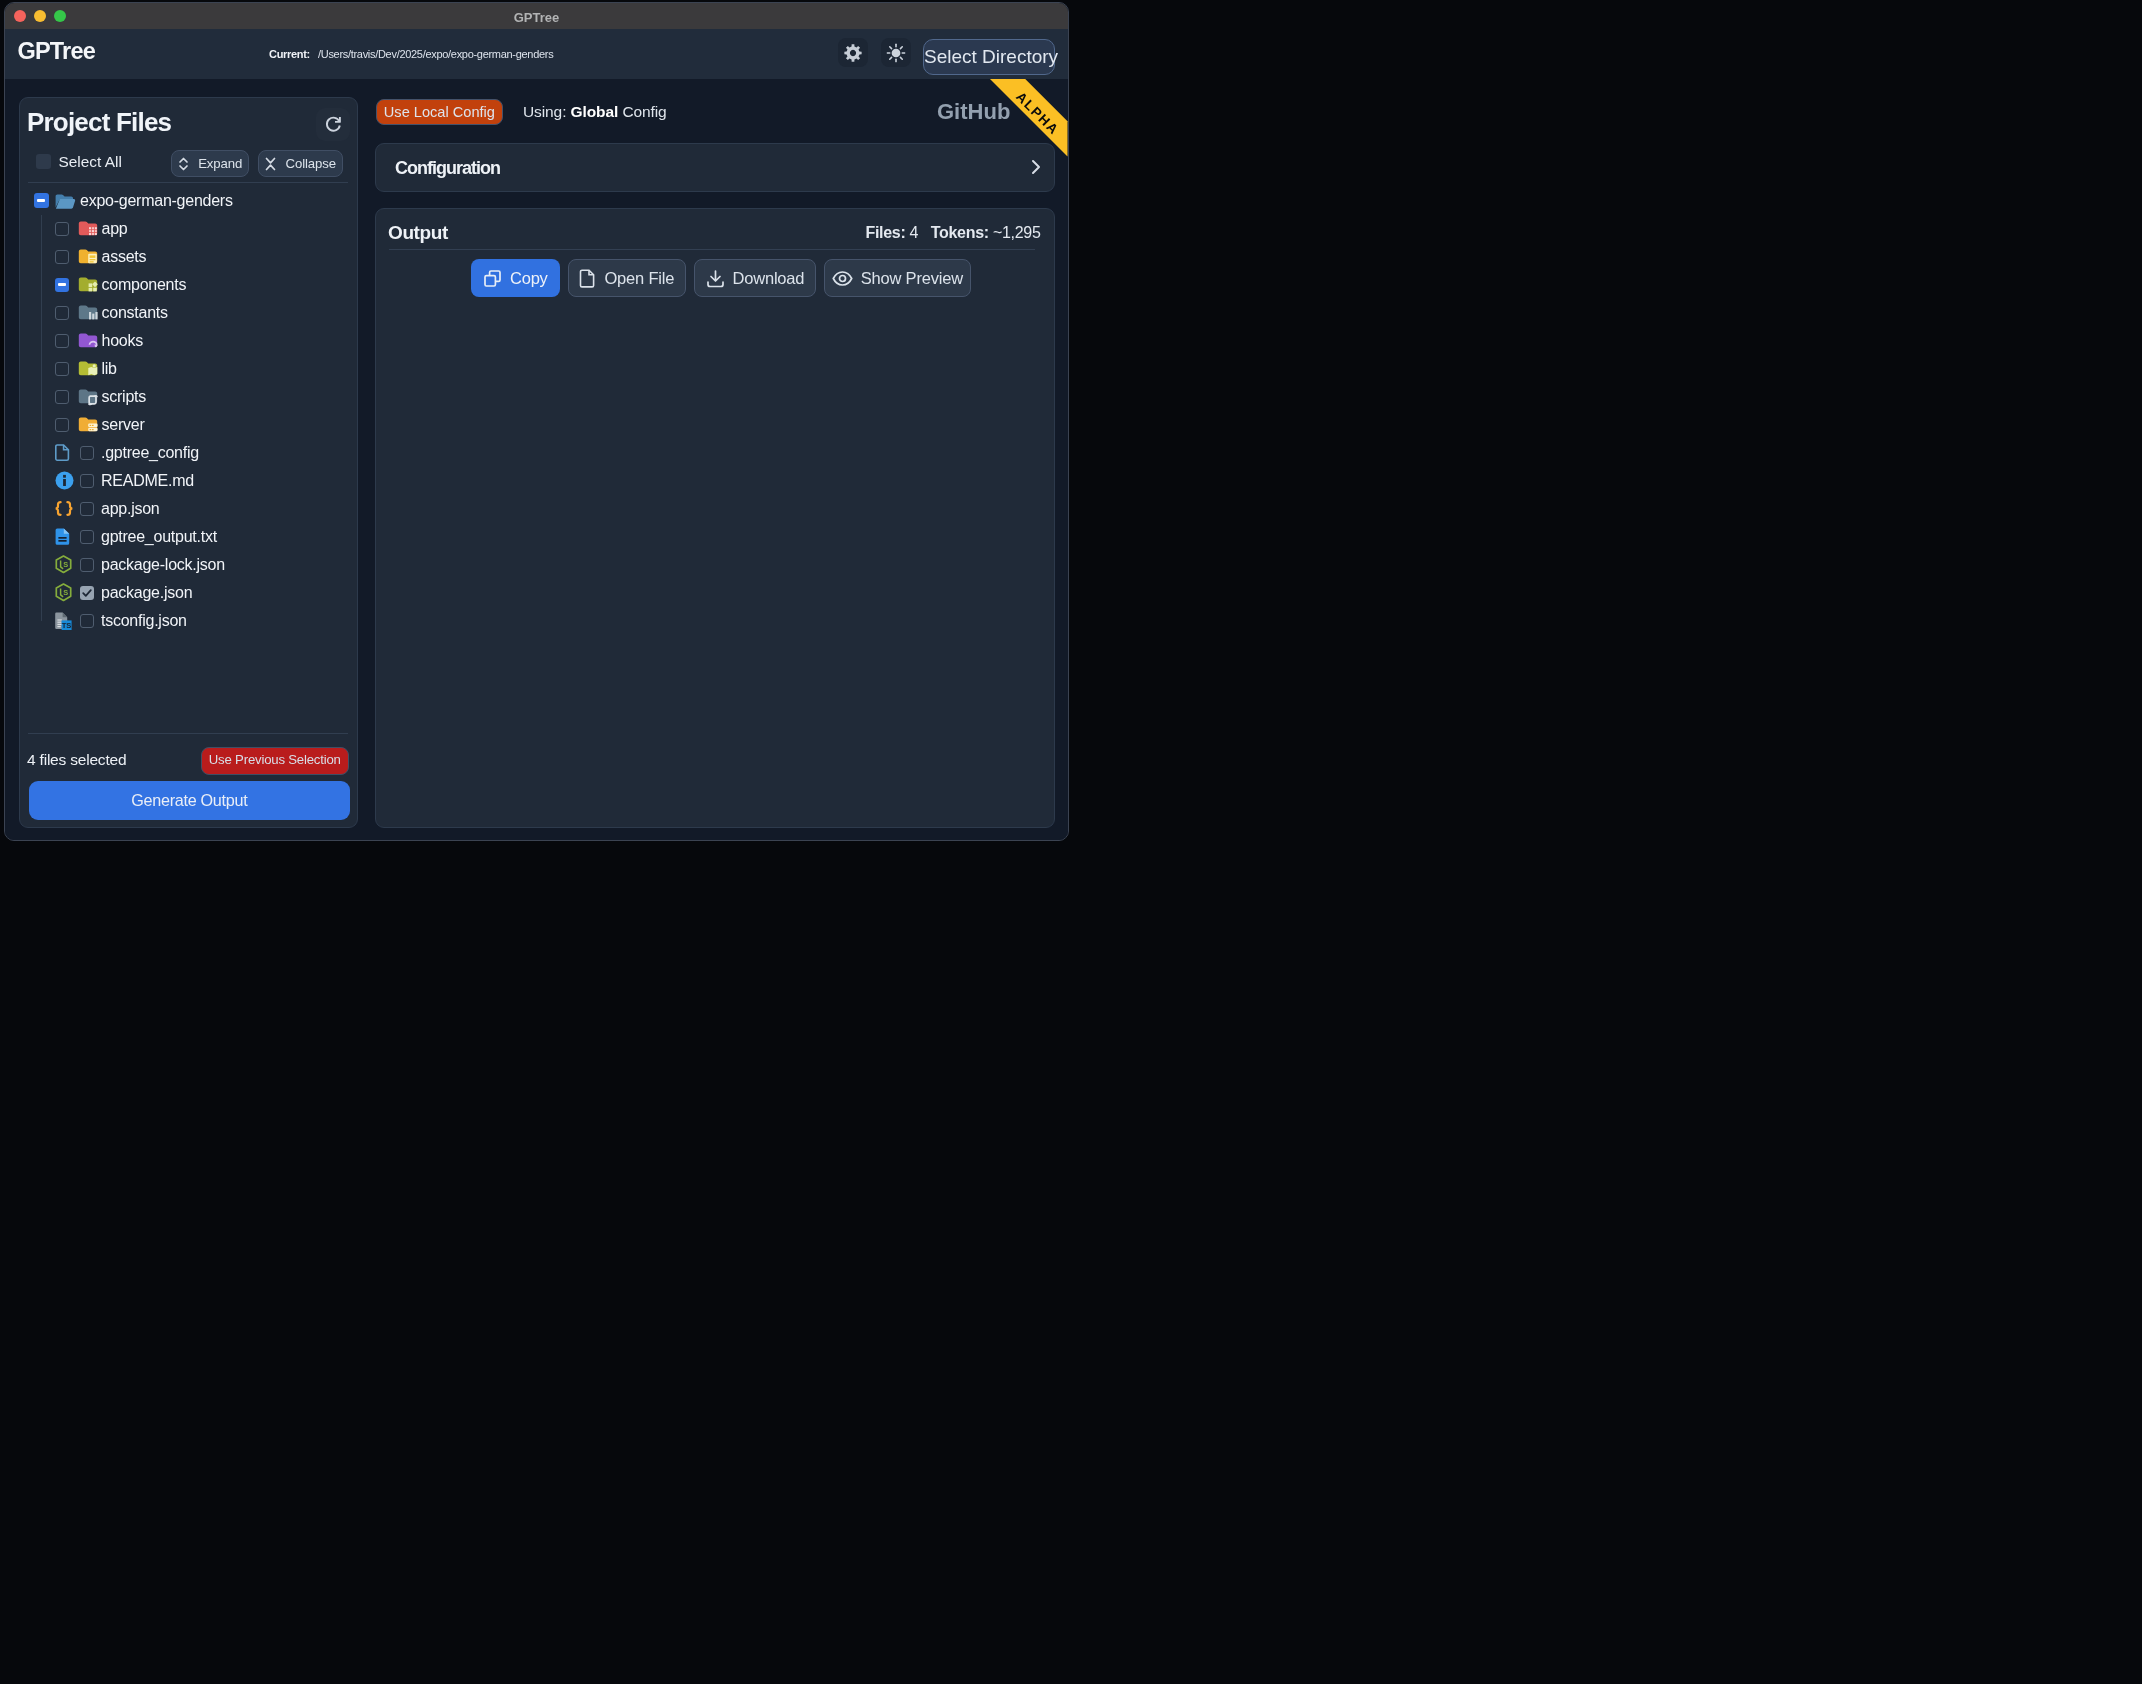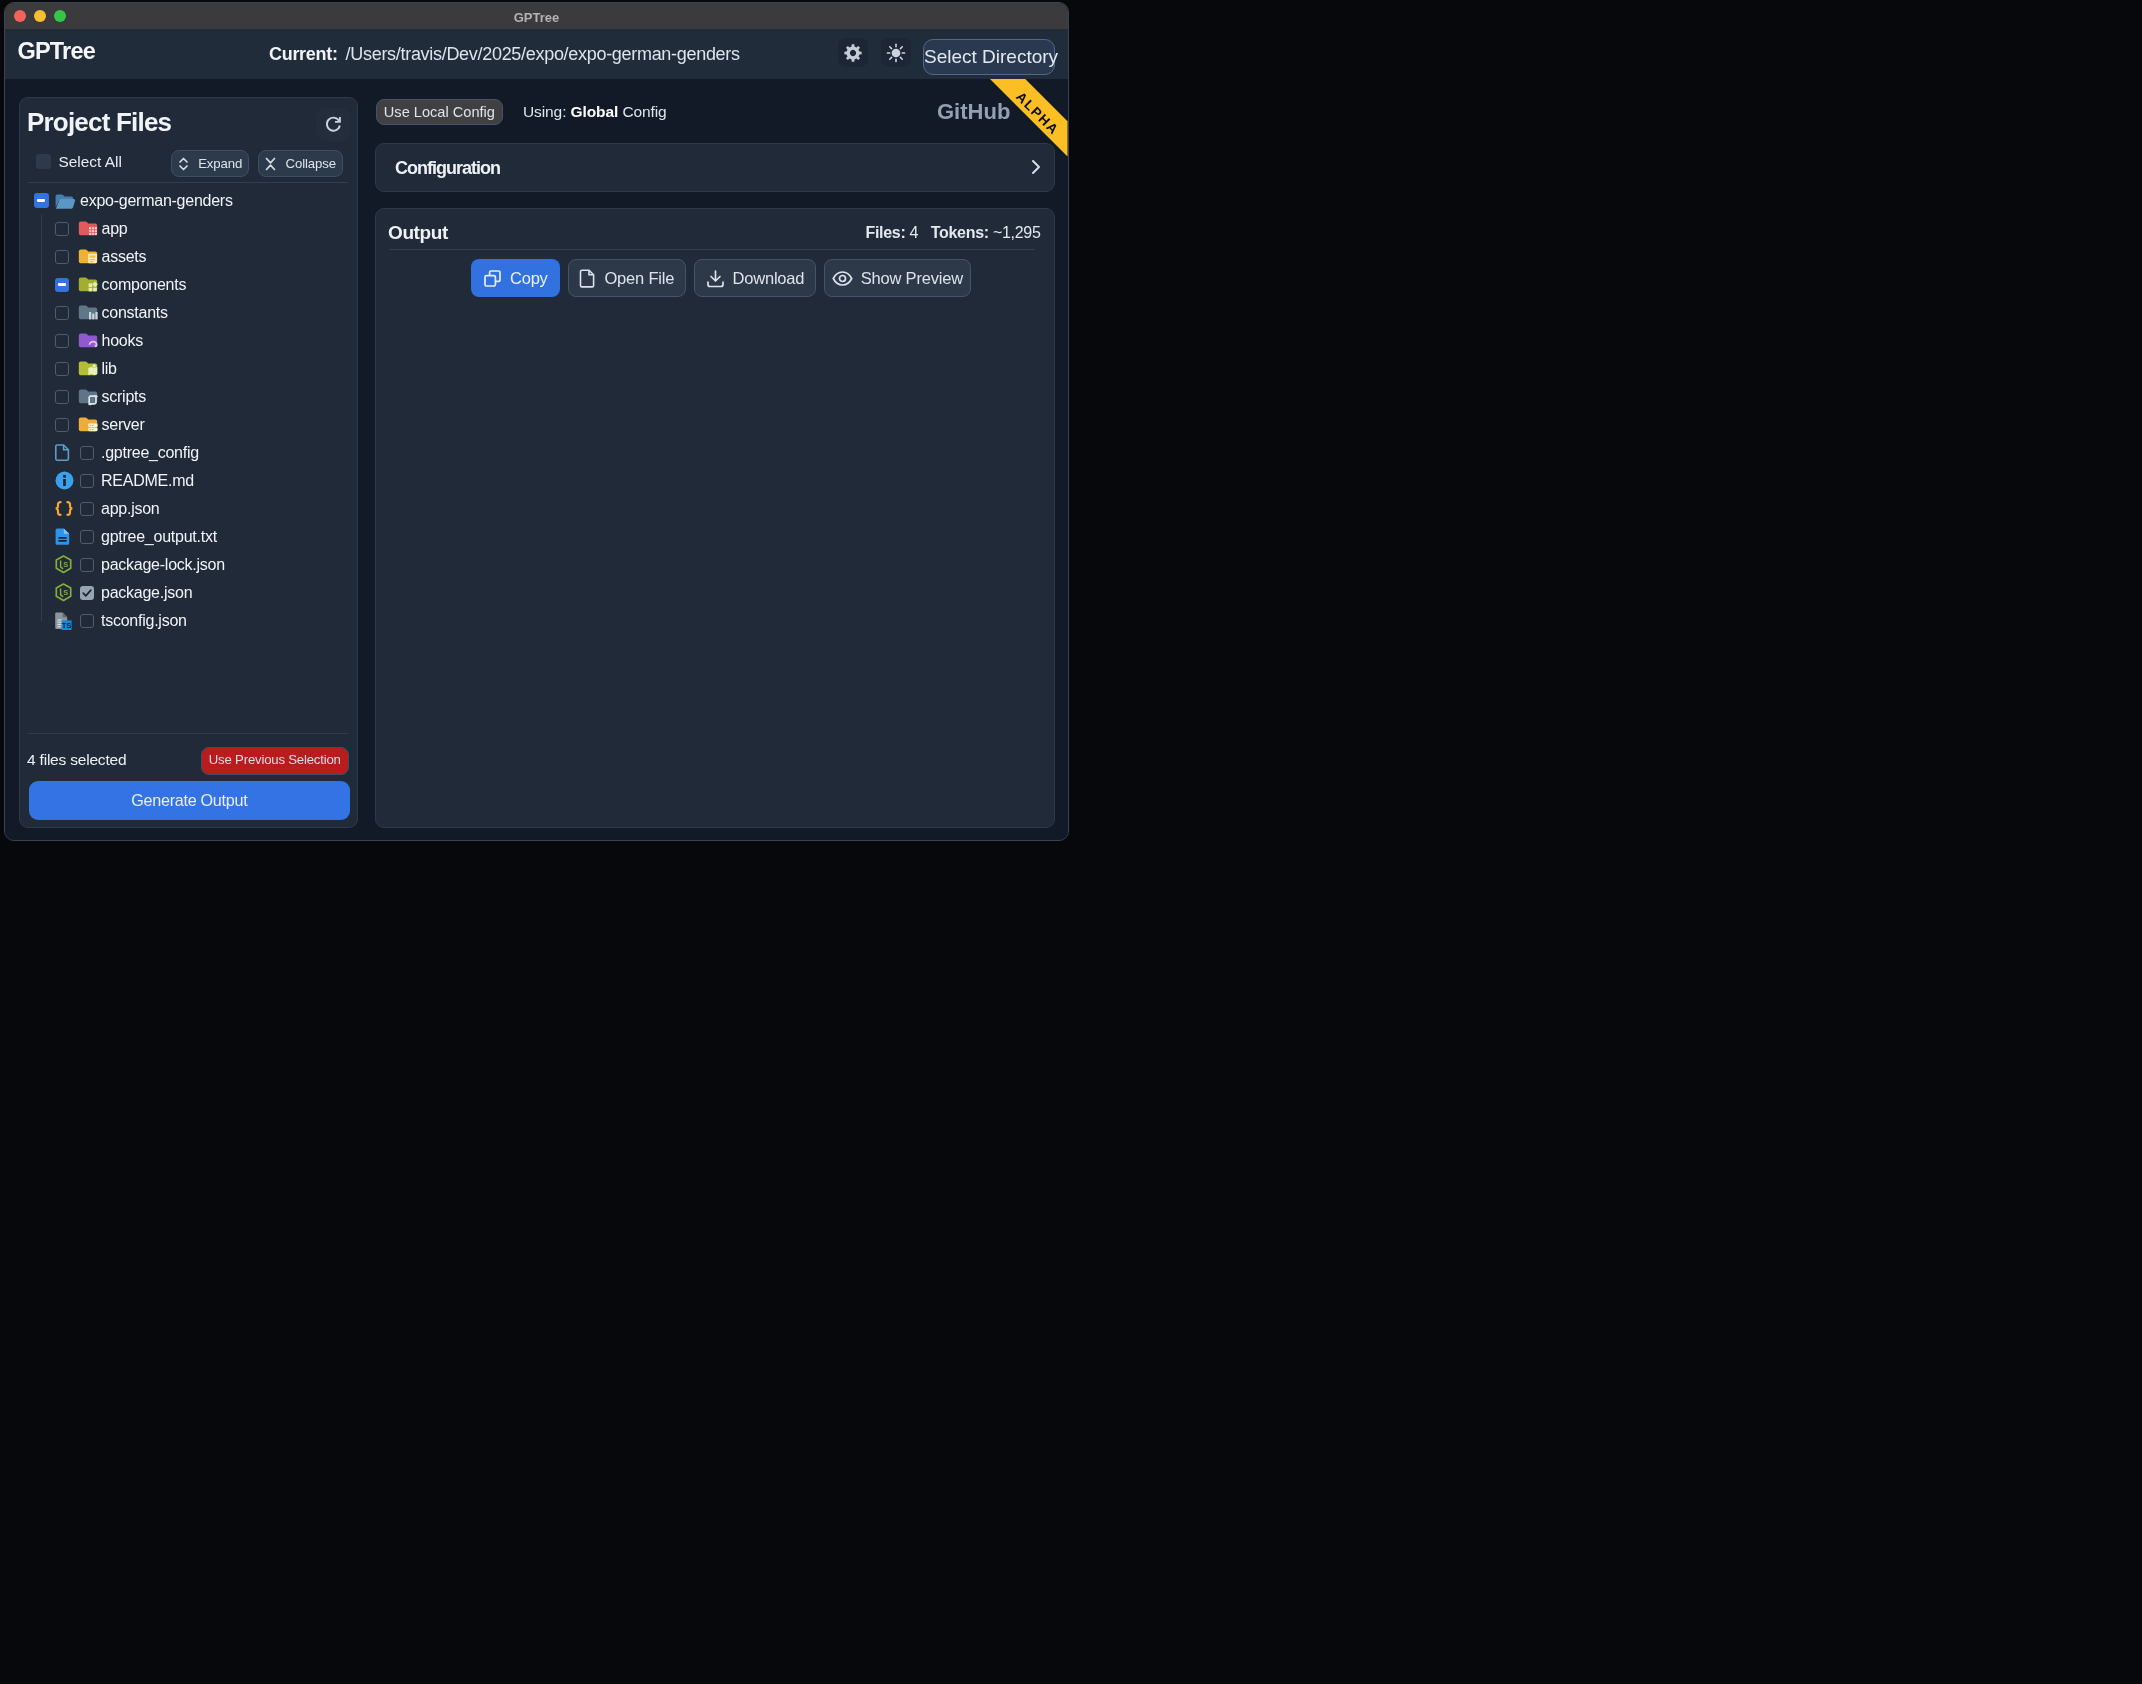--- a/index.html
+++ b/index.html
@@ -3,29 +3,29 @@
 <meta charset="utf-8">
 <style>
 html,body{margin:0;padding:0;width:1071px;height:842px;background:#06080c;overflow:hidden;}
 *{box-sizing:border-box;font-family:"Liberation Sans",sans-serif;}
 .win{position:absolute;left:4px;top:2px;width:1065px;height:839px;background:#121a28;border:1px solid #3b4352;border-radius:10px;overflow:hidden;}
 .tbar{position:absolute;left:0;top:0;width:100%;height:26px;background:#3b3a3c;}
 .light{position:absolute;top:7px;width:12px;height:12px;border-radius:50%;}
 .tbar .tt{position:absolute;left:0;right:0;top:0;height:26px;line-height:30px;text-align:center;color:#b2b3b4;font-size:13px;font-weight:700;}
 .nav{position:absolute;left:0;top:26px;width:100%;height:50px;background:#212c3b;}
 .logo{position:absolute;left:12.5px;top:-0.5px;font-size:23.5px;font-weight:700;color:#f4f6f9;letter-spacing:-0.8px;line-height:44px;}
-.cur{position:absolute;left:264px;top:0;height:50px;line-height:51px;font-size:18px;color:#dde3ec;letter-spacing:-0.3px;white-space:nowrap;}
+.cur{position:absolute;left:264px;top:0;height:50px;line-height:51px;font-size:11px;color:#dde3ec;letter-spacing:-0.3px;white-space:nowrap;}
 .cur b{color:#f0f3f8;font-weight:700;margin-right:8px;}
 .icobtn{position:absolute;top:9px;width:30px;height:29px;border-radius:8px;background:#1c2634;}
 .icobtn svg{position:absolute;left:50%;top:50%;transform:translate(-50%,-50%);}
 .seldir{position:absolute;left:918px;top:9.5px;width:131.5px;height:36px;border:1.2px solid #51688c;border-radius:10px;background:#2b3950;color:#e2e8f0;font-size:19px;text-align:center;line-height:34px;font-weight:400;white-space:nowrap;}
 .main{position:absolute;left:0;top:76px;width:100%;height:763px;background:#121a28;}
 .panel{position:absolute;background:#202a38;border:1px solid #2d3a4c;border-radius:9px;}
 .lp{left:14px;top:17.5px;width:339px;height:731px;}
-.rc-btn{position:absolute;border-radius:8px;background:#404040;border:1px solid #44526a;color:#dde4ed;}
+.rc-btn{position:absolute;border-radius:8px;background:#c2410c;border:1px solid #44526a;color:#dde4ed;}
 .ulc{left:370.9px;top:20.2px;width:127px;height:26px;font-size:14.6px;text-align:center;line-height:24px;white-space:nowrap;}
 .using{position:absolute;left:518px;top:20.2px;height:26px;line-height:26px;font-size:15.5px;color:#dfe5ec;letter-spacing:-0.1px;white-space:nowrap;}
 .using b{color:#fff;}
 .github{position:absolute;left:932px;top:20.2px;width:70px;height:26px;line-height:26px;font-size:22px;font-weight:700;color:#93a0af;text-align:right;}
 .cfg{left:370px;top:63.6px;width:679.5px;height:49.8px;}
 .cfg .t{position:absolute;left:19px;top:0;height:49.8px;line-height:48px;font-size:18px;font-weight:700;color:#eef2f7;letter-spacing:-1px;}
 .cfg svg{position:absolute;right:13px;top:15.5px;}
 .out{left:370px;top:129px;width:679.5px;height:619.5px;}
 .out .t{position:absolute;left:12px;top:13px;font-size:19px;font-weight:700;color:#eef2f7;letter-spacing:-0.4px;}
 .stats{position:absolute;right:13px;top:14.5px;font-size:16px;color:#e3e8ef;letter-spacing:-0.3px;white-space:nowrap;}

